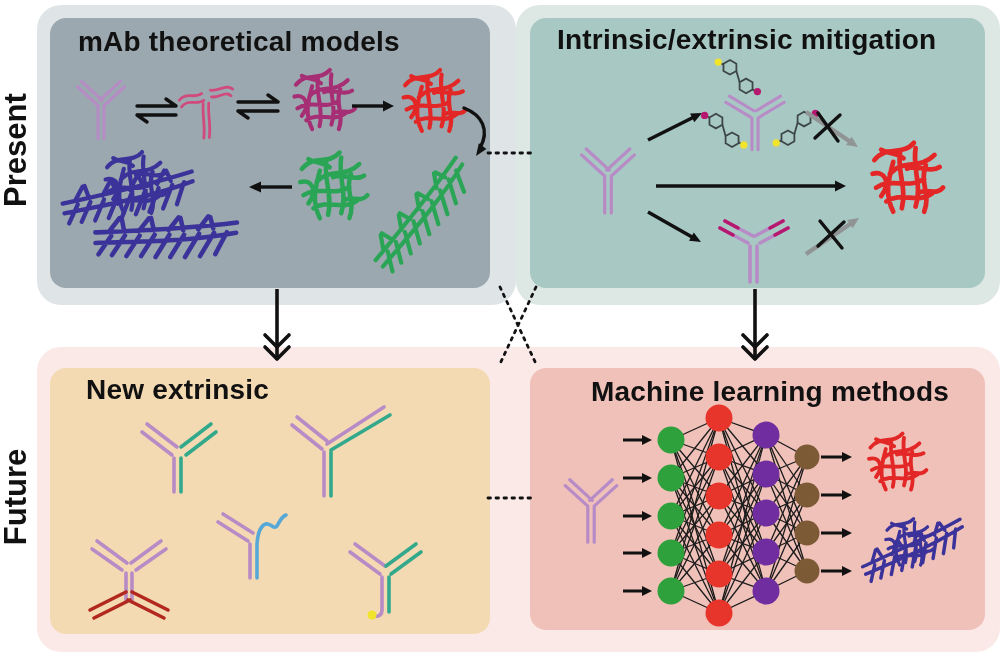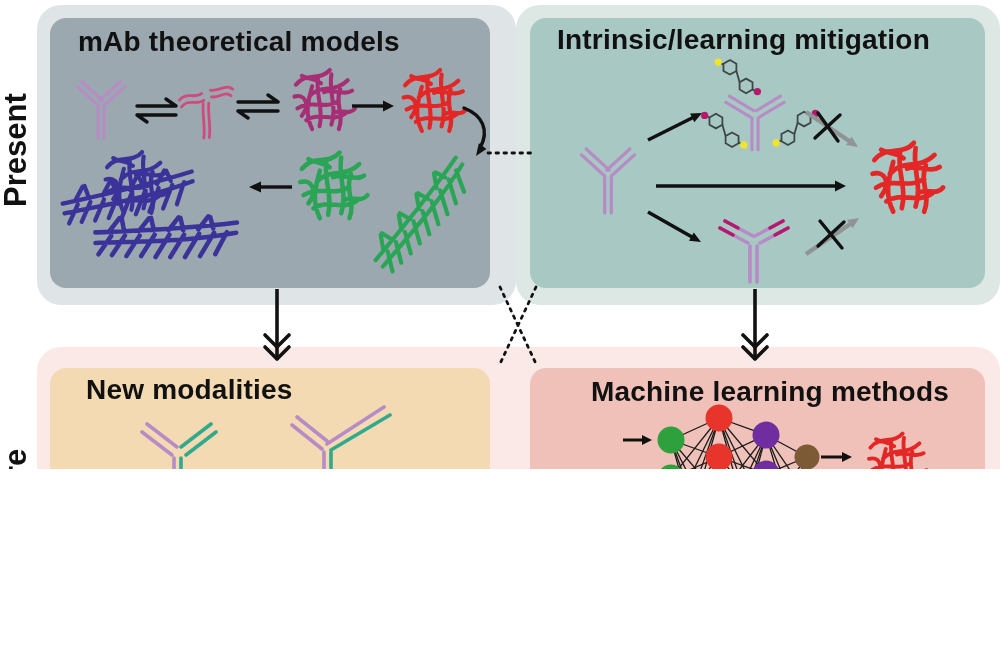--- a/index.html
+++ b/index.html
@@ -1,16 +1,16 @@
 <!DOCTYPE html>
 <html style="--panel-tl-outer: #dfe4e6; --panel-tl-inner: #9ca8af; --panel-tr-outer: #dde7e4; --panel-tr-inner: #a8c8c3; --panel-bottom-outer: #fbe9e7; --panel-bl-inner: #f3dab2; --panel-br-inner: #f0c1b9; --antibody-purple: #b78cc6; --unfolded-pink: #d04a7d; --oligomer-magenta: #a62e74; --aggregate-red: #e32726; --aggregate-green: #2aa556; --fibril-blue: #3b339a; --modality-teal: #33a98c; --modality-darkred: #b2281f; --modality-blue: #58a8d7; --dot-yellow: #f2e32b; --dot-magenta: #b5186e; --node-green: #2ea13c; --node-red: #e8352c; --node-purple: #6f2da0; --node-brown: #7d5a36; --arrow-black: #111111; --arrow-gray: #919494; --molecule-gray: #3c4646; --text: #111111;"><head>
 <meta charset="utf-8">
 <style>
   html,body{margin:0;padding:0;background:#fff;}
-  .stage{position:relative;width:1000px;height:469px;background:#ffffff;overflow:hidden;
+  .stage{position:relative;width:1000px;height:655px;background:#ffffff;overflow:hidden;
          font-family:"Liberation Sans", sans-serif;}
   .outer{position:absolute;border-radius:24px;}
   .outer.tl{left:37px;top:5px;width:479px;height:300px;background:var(--panel-tl-outer);}
   .outer.tr{left:516px;top:5px;width:484px;height:300px;background:var(--panel-tr-outer);}
   .outer.bottom{left:37px;top:347px;width:963px;height:305px;background:var(--panel-bottom-outer);}
   .inner{position:absolute;border-radius:16px;}
   .inner.tl{left:50px;top:18px;width:440px;height:270px;background:var(--panel-tl-inner);}
   .inner.tr{left:530px;top:18px;width:455px;height:270px;background:var(--panel-tr-inner);}
   .inner.bl{left:50px;top:368px;width:440px;height:266px;background:var(--panel-bl-inner);}
   .inner.br{left:530px;top:368px;width:455px;height:262px;background:var(--panel-br-inner);}
@@ -316,18 +316,18 @@
         <path class="stroked" d="M265 347 L277 359 L289 347 M265 335 L277 347 L289 335" stroke="var(--arrow-black)" stroke-width="3.6"></path>
       </g>
       <g>
         <line x1="755" y1="289" x2="755" y2="360" stroke="var(--arrow-black)" stroke-width="3.6"></line>
         <path class="stroked" d="M743 347 L755 359 L767 347 M743 335 L755 347 L767 335" stroke="var(--arrow-black)" stroke-width="3.6"></path>
       </g>
     </g>
   </svg>
 
   <div class="title tl">mAb theoretical models</div>
-  <div class="title tr">Intrinsic/learning mitigation</div>
-  <div class="title bl">New modalities</div>
+  <div class="title tr">Intrinsic/extrinsic mitigation</div>
+  <div class="title bl">New extrinsic</div>
   <div class="title br">Machine learning methods</div>
   <div class="side-label present">Present</div>
   <div class="side-label future">Future</div>
 </div>
 
 </body></html>

